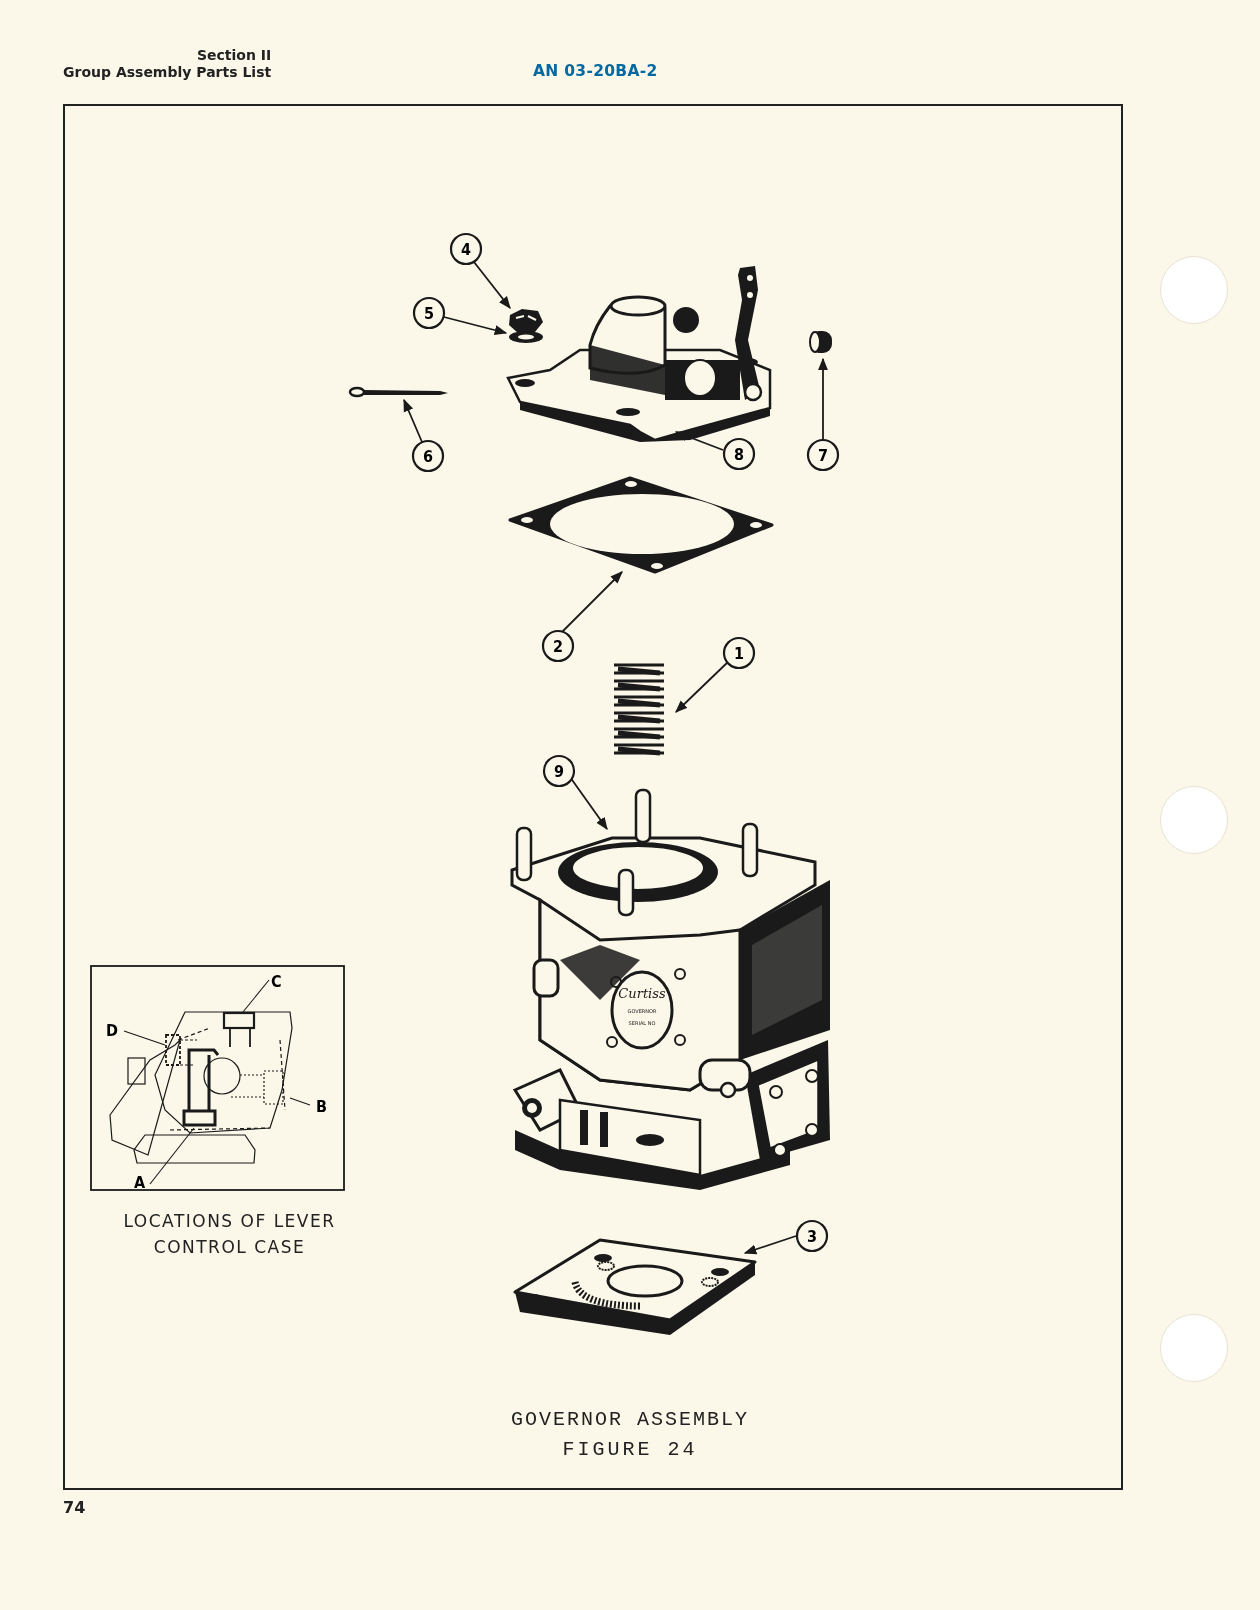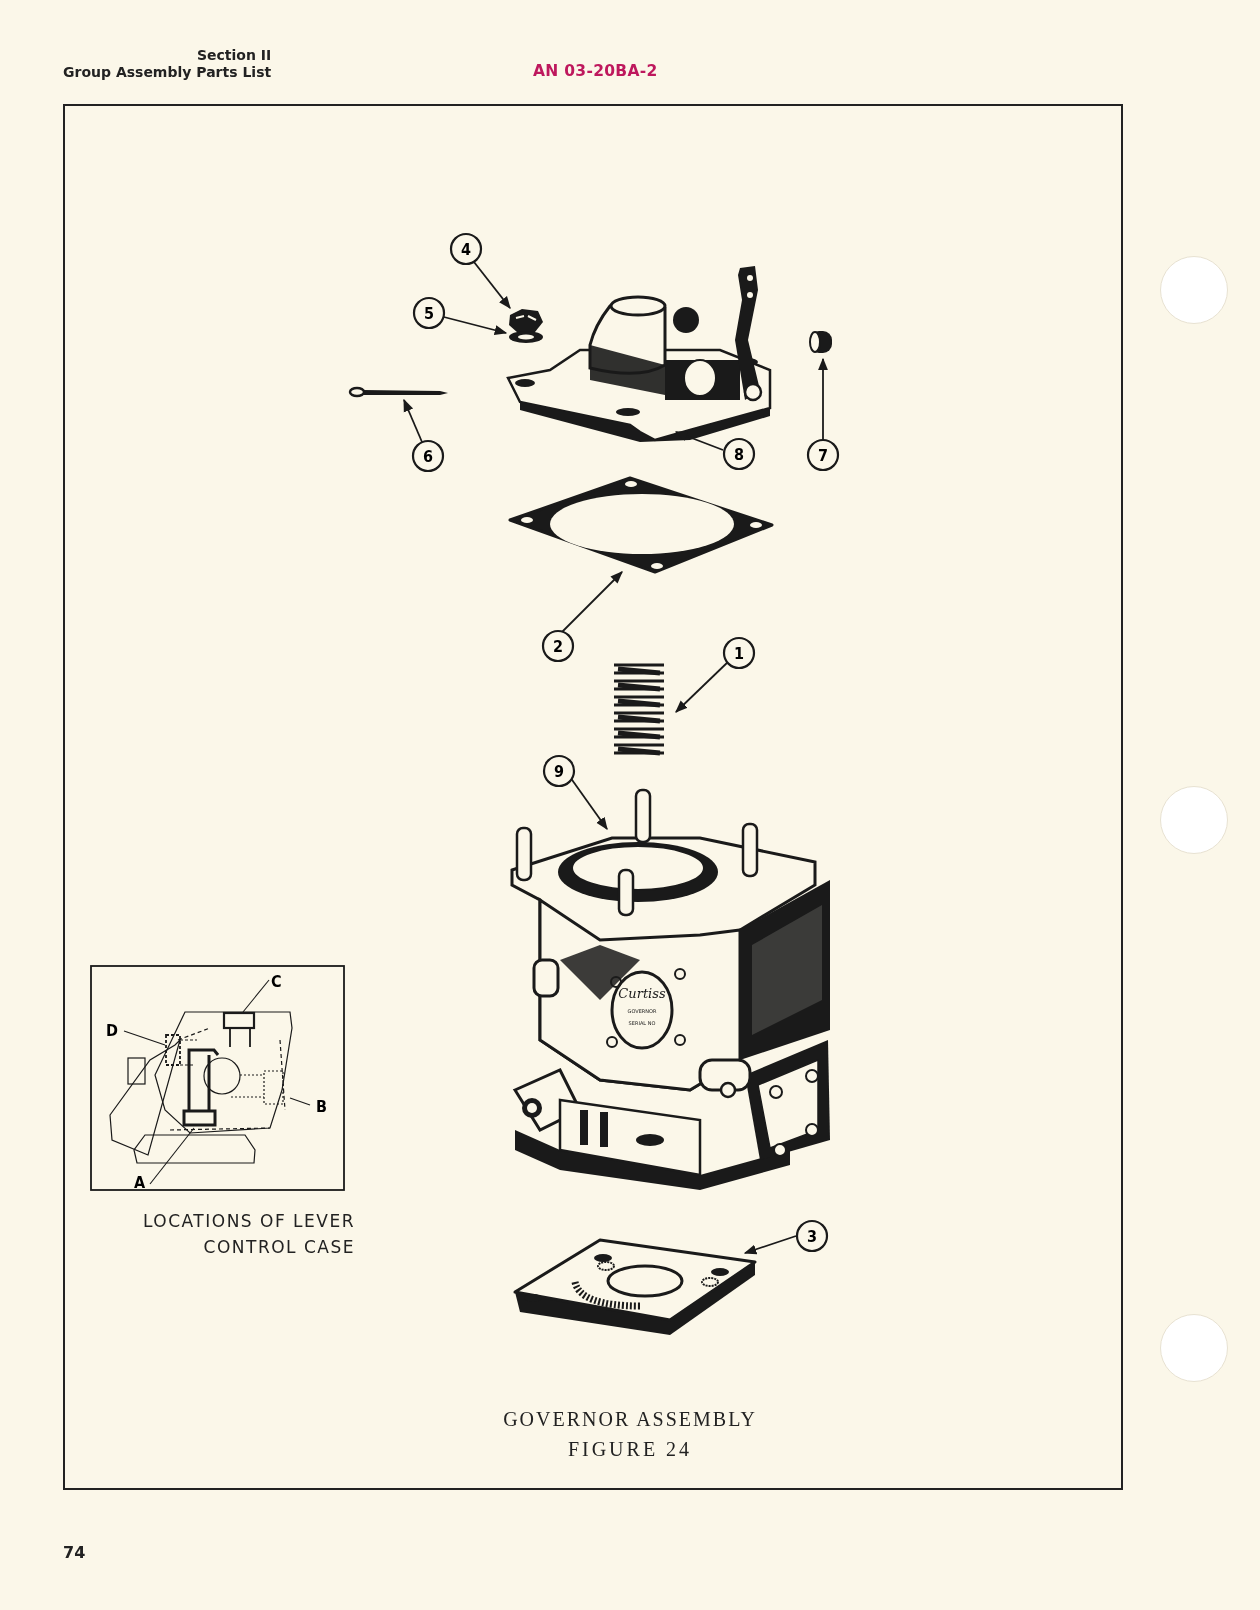--- a/index.html
+++ b/index.html
@@ -12,44 +12,44 @@
     color: #1a1a1a;
   }
   .hdr-left {
     position: absolute; left: 63px; top: 47px;
     font-family: "DejaVu Sans", sans-serif; font-weight: bold;
     font-size: 14px; line-height: 17px; color: #222; text-align: right;
   }
   .hdr-center {
     position: absolute; left: 533px; top: 62px;
     font-family: "DejaVu Sans", sans-serif; font-weight: bold;
-    font-size: 15.5px; color: #be185d; letter-spacing: 0.3px;
+    font-size: 15.5px; color: #0369a1; letter-spacing: 0.3px;
   }
   .frame {
     position: absolute; left: 63px; top: 104px;
     width: 1060px; height: 1386px;
     border: 2px solid #222;
     box-sizing: border-box;
   }
   .page-num {
     position: absolute; left: 63px; top: 1498px;
-    font-weight: bold; font-size: 16px; color: #222; margin-top: 45px;
+    font-weight: bold; font-size: 16px; color: #222;
   }
   .hole {
     position: absolute; width: 66px; height: 66px; border-radius: 50%;
     background: #ffffff; border: 1px solid #e8e2d2;
     left: 1160px;
   }
   .caption {
     position: absolute; left: 400px; width: 460px; text-align: center;
-    font-family: Liberation Serif, serif; font-size: 20px;
+    font-family: Liberation Mono, monospace; font-size: 20px;
     letter-spacing: 2px; color: #222;
   }
   .inset-cap {
-    position: absolute; left: 80px; width: 275px; text-align: right;
+    position: absolute; left: 92px; width: 275px; text-align: center;
     font-size: 17px; letter-spacing: 1.5px; color: #222; line-height: 26px;
   }
   svg.drawing { position: absolute; left: 0; top: 0; }
   .callout-text {
     font-family: "DejaVu Sans Condensed", "DejaVu Sans", sans-serif;
     font-weight: bold; font-size: 16px;
   }
 </style>
 </head>
 <body>

